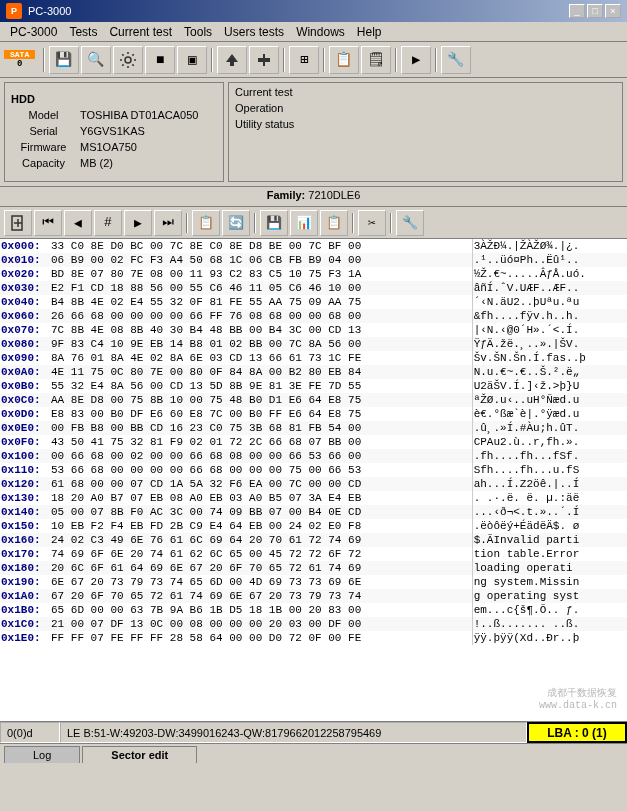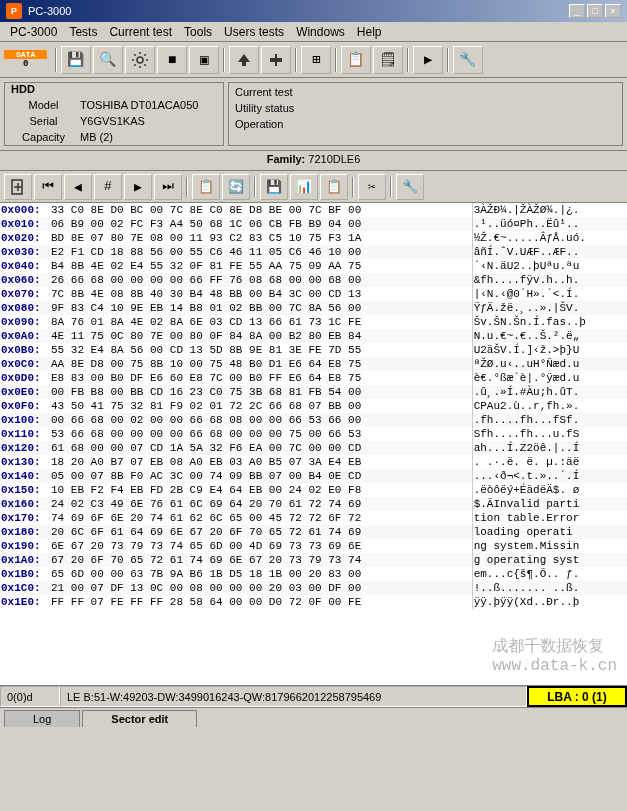--- a/index.html
+++ b/index.html
@@ -83,34 +83,34 @@
       margin: 0 2px;
     }
     .sata-label {
       display: flex; flex-direction: column; align-items: center;
       font-size: 9px; font-weight: bold; color: #000;
       margin-right: 4px;
     }
     .sata-badge {
       background: #ff8800; color: white;
       font-size: 8px; font-weight: bold;
-      padding: 0 12px; border-radius: 1px;
+      padding: 0 6px; border-radius: 1px;
     }
 
     
     .info-panel {
       display: flex;
       padding: 4px;
       background: #d4d0c8;
       border-bottom: 1px solid #808080;
       gap: 4px;
     }
     .hdd-info {
       border: 1px solid #808080;
-      padding: 0 6px;
+      padding: 10px 6px;
       background: #d4d0c8;
       min-width: 220px;
     }
     .hdd-info-title {
       font-weight: bold;
       font-family: Arial, sans-serif;
       font-size: 11px;
       margin-bottom: 2px;
     }
     .hdd-row {
@@ -338,31 +338,35 @@
     <div class="hdd-info-title">HDD</div>
     <div class="hdd-row">
       <span class="hdd-label">Model</span>
       <span class="hdd-value">TOSHIBA DT01ACA050</span>
     </div>
     <div class="hdd-row">
       <span class="hdd-label">Serial</span>
       <span class="hdd-value">Y6GVS1KAS</span>
     </div>
     <div class="hdd-row">
+      <span class="hdd-label">Firmware</span>
+      <span class="hdd-value">MS1OA750</span>
+    </div>
+    <div class="hdd-row">
       <span class="hdd-label">Capacity</span>
       <span class="hdd-value">MB (2)</span>
     </div>
   </div>
   <div class="current-test-panel">
     <div class="ct-title">Current test</div>
     <div class="ct-row">
-      <span class="ct-label">Utility status</span>
+      <span class="ct-label">Operation</span>
     </div>
     <div class="ct-row">
-      <span class="ct-label">Operation</span>
+      <span class="ct-label">Utility status</span>
     </div>
   </div>
 </div>
 
 <div class="family-bar">
   <span>
     <b>Family:</b>&nbsp;<span>7210DLE6</span>
   </span>
   <span>
     <b>FW: à</b>&nbsp;<span>/000SMSSNB750</span>
@@ -537,21 +541,21 @@
       <td class="hex-bytes">21 00 07 DF 13 0C 00 08 00 00 00 20 03 00 DF 00</td>
       <td class="hex-ascii">!..ß....... ..ß.</td>
     </tr>
         <tr class="hex-row">
       <td class="hex-addr">0x1E0:</td>
       <td class="hex-bytes">FF FF 07 FE FF FF 28 58 64 00 00 D0 72 0F 00 FE</td>
       <td class="hex-ascii">ÿÿ.þÿÿ(Xd..Ðr..þ</td>
     </tr>
       </tbody>
   </table>
-  <div style="position:absolute; bottom:10px; right:10px; color:rgba(0,0,0,0.3); font-size:16px; text-align:left; pointer-events:none;margin-left:8px;">
+  <div style="position:absolute; bottom:10px; right:10px; color:rgba(0,0,0,0.3); font-size:10px; text-align:right; pointer-events:none;margin-left:8px;">
     成都千数据恢复<br>www.data-k.cn
   </div>
 </div>
 
 <div class="status-bar">
   <div class="status-pane" style="min-width:60px;">0(0)d</div>
   <div class="status-pane status-pane-wide">LE B:51-W:49203-DW:3499016243-QW:8179662012258795469</div>
   <div class="lba-pane">LBA : 0 (1)</div>
 </div>
 

